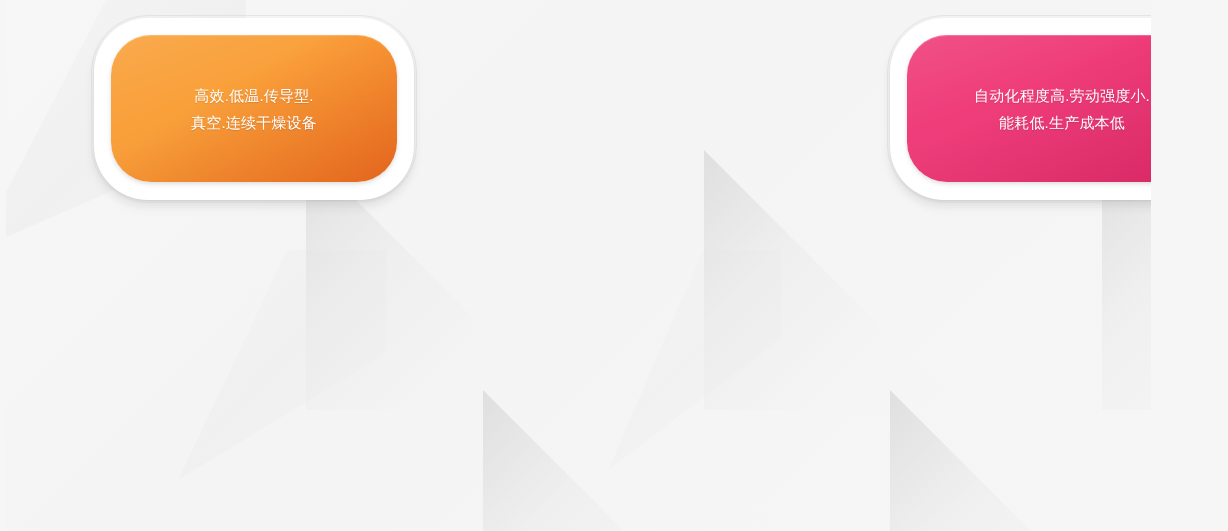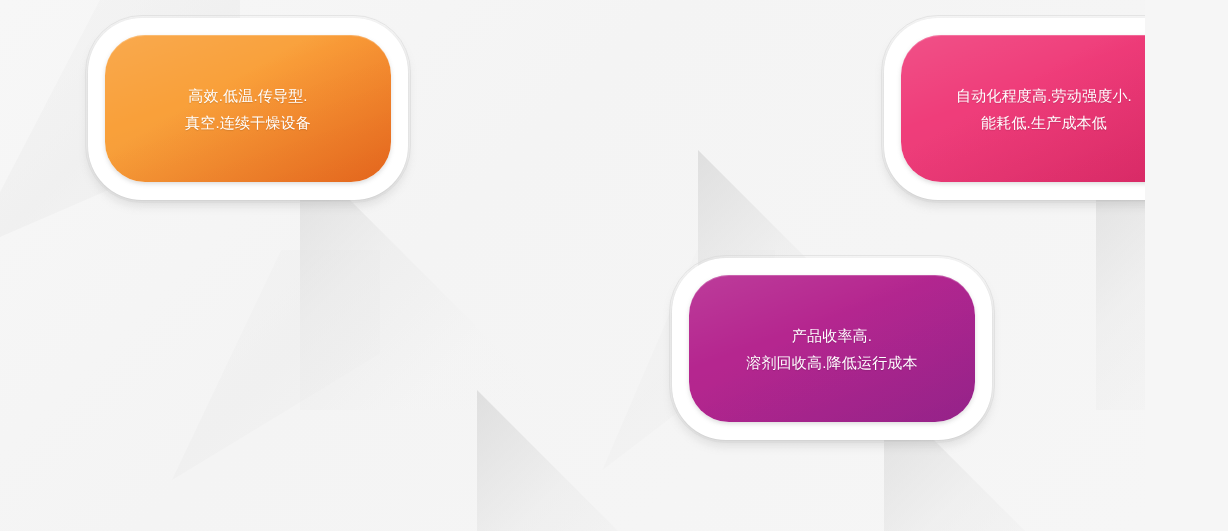--- a/index.html
+++ b/index.html
@@ -16,20 +16,21 @@
     position: relative;
   }
 
   #stage {
     position: relative;
     width: 1145px;
     height: 531px;
     overflow: hidden;
     background:
       linear-gradient(135deg, #f7f7f7 0%, #f4f4f4 40%, #f6f6f6 100%);
+    margin-left: 6px;
   }
 
   
   .longshadow {
     position: absolute;
     width: 300px;
     height: 170px;
     background: linear-gradient(to bottom right,
                 rgba(205,205,205,0.55) 0%,
                 rgba(228,228,228,0.30) 45%,
@@ -174,27 +175,21 @@
 
   <div class="card" id="card-1">
     <div class="panel" style="background: linear-gradient(150deg, rgb(249, 160, 58) 0%, rgb(249, 160, 58) 38%, rgb(239, 106, 30) 100%);">
       <div class="panel-text">高效.低温.传导型.
 真空.连续干燥设备</div>
     </div>
   </div>
 
 
   <div class="card" id="card-3">
-    <div class="panel" style="background: linear-gradient(150deg, rgb(239, 61, 122) 0%, rgb(239, 61, 122) 38%, rgb(225, 42, 105) 100%);">
+    <div class="panel" style="background: linear-gradient(150deg, rgb(239, 61, 122) 0%, rgb(239, 61, 122) 38%, rgb(225, 42, 105) 100%); padding-left: 12px;">
       <div class="panel-text">自动化程度高.劳动强度小.
 能耗低.生产成本低</div>
     </div>
   </div>
 
 
-  <div class="card" id="card-5">
-    <div class="panel" style="background: linear-gradient(150deg, rgb(181, 38, 143) 0%, rgb(181, 38, 143) 38%, rgb(156, 36, 144) 100%);">
-      <div class="panel-text">产品收率高.
-溶剂回收高.降低运行成本</div>
-    </div>
-  </div>
 
 </div>
 
 </body></html>

